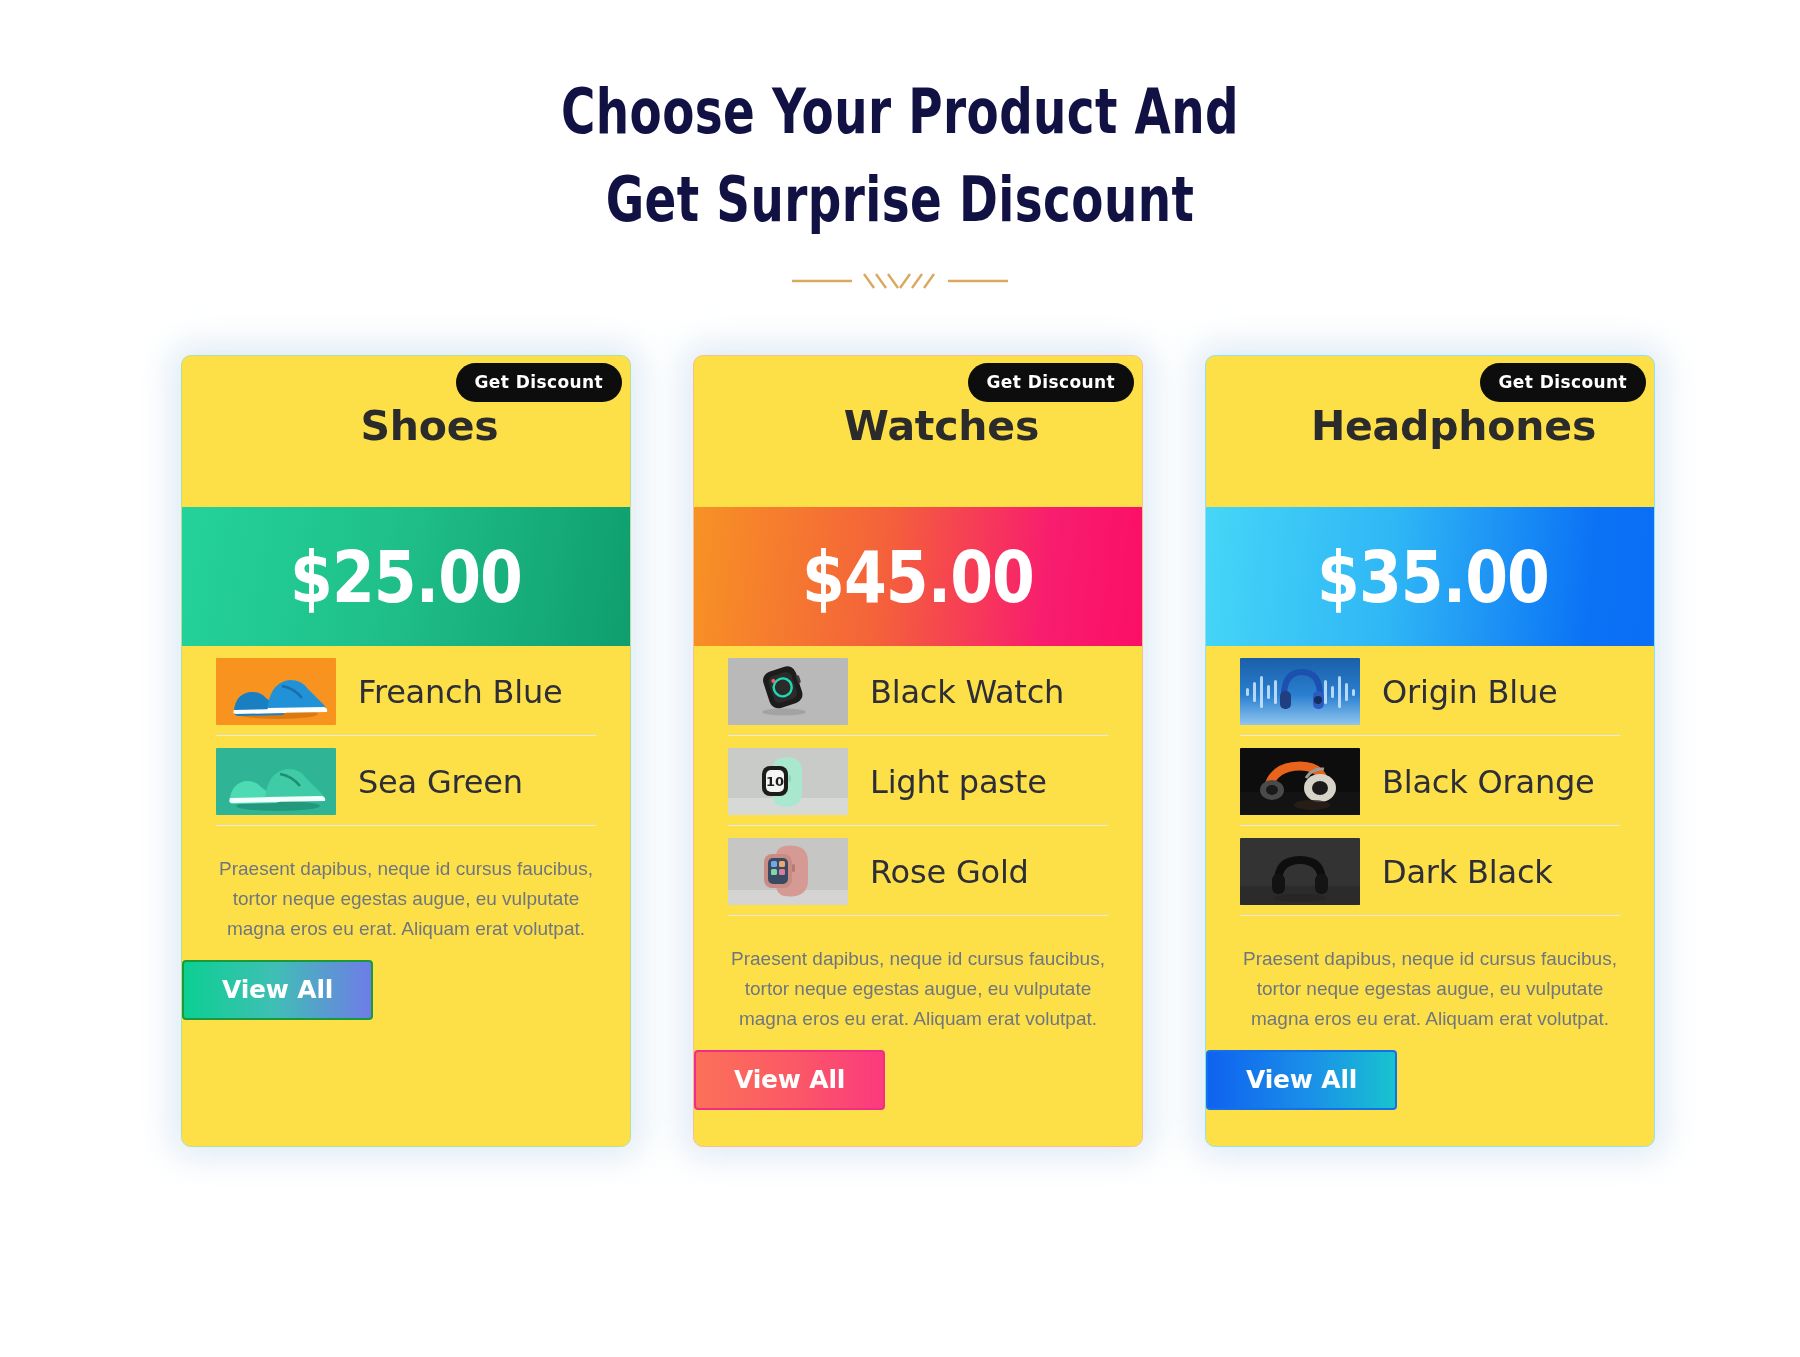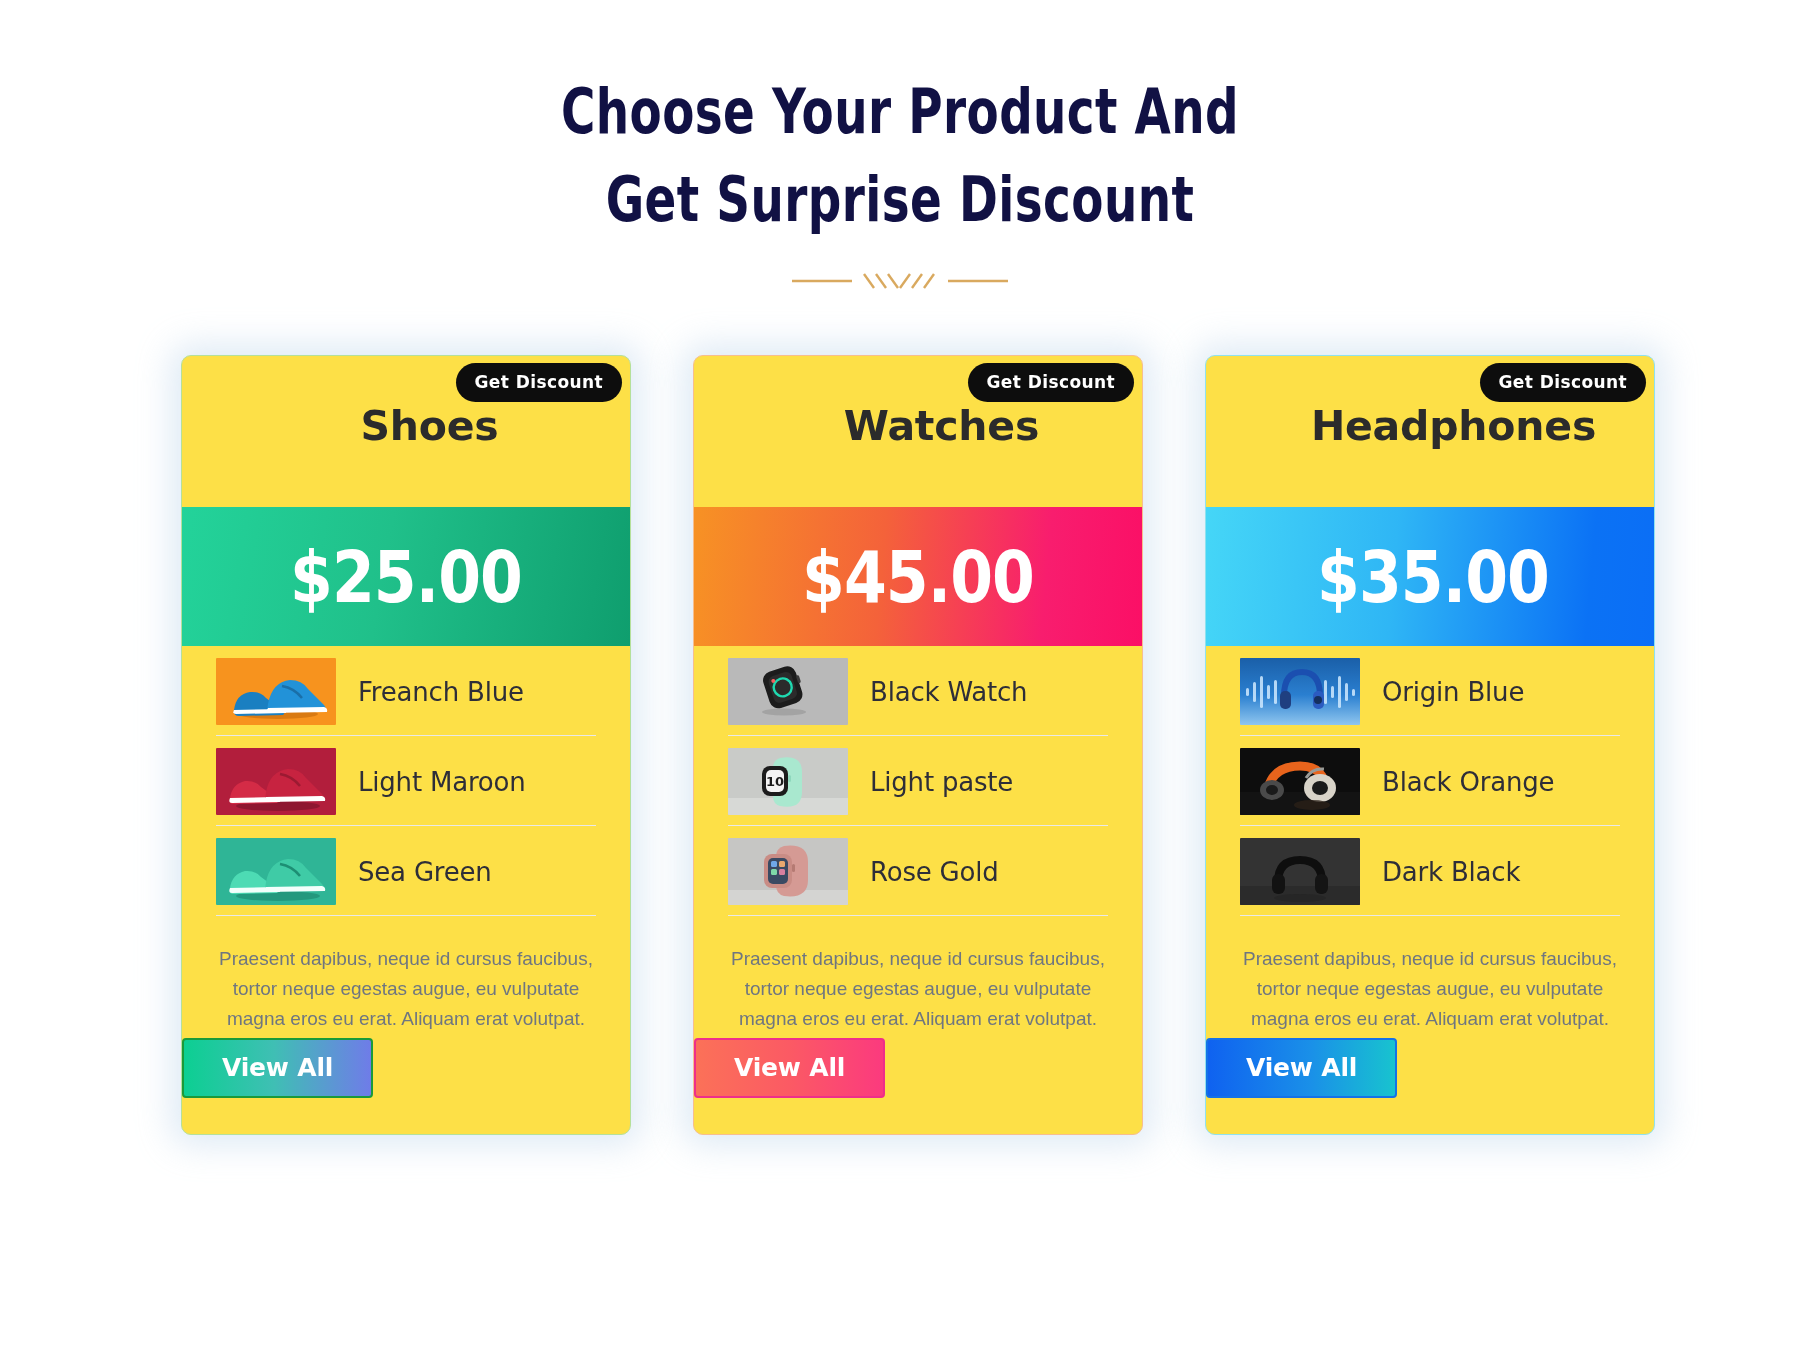--- a/index.html
+++ b/index.html
@@ -115,28 +115,28 @@
   .prow:last-child { margin-bottom: 0; }
   .thumb {
     width: 120px; height: 67px;
     flex: 0 0 auto;
     overflow: hidden;
     border-radius: 1px;
   }
   .thumb svg { display: block; width: 120px; height: 67px; }
   .pname {
     font-family: "DejaVu Sans", sans-serif;
-    font-size: 26px;
+    font-size: 32px;
     color: #2e2e38;
     letter-spacing: -0.2px;
   }
 
   
   .desc {
-    margin: 28px 26px 4px;
+    margin: 28px 26px 16px;
     text-align: center;
     font-size: 19px;
     line-height: 1.58;
     color: #6f7680;
   }
   .btn-wrap { text-align: left; }
   .btn {
     display: inline-block;
     font-family: "DejaVu Sans", sans-serif;
     font-weight: 700;
@@ -197,34 +197,20 @@
               <path d="M18 52 q2-16 16-18 q10-1 16 6 l16 12 q4 3 1 5 l-44 1 q-6 0-5-6z" fill="#1a7fc1"></path>
               <path d="M18 52 l48-1 q4 0 4 4 l-50 1 q-4 0-2-4z" fill="#ffffff"></path>
               <path d="M52 46 q4-22 22-24 q12 0 18 9 l16 16 q4 4-2 6 l-50 1 q-6-1-4-8z" fill="#2292d8"></path>
               <path d="M52 50 l56-1 q4 1 3 5 l-58 1 q-4 0-1-5z" fill="#ffffff"></path>
               <path d="M66 28 q12 2 20 12" stroke="#1a6fa8" stroke-width="2.5" fill="none"></path>
             </svg>
           </div>
           <div class="pname">Freanch Blue</div>
         </div>
 
-        <div class="prow">
-          <div class="thumb">
-            <svg viewBox="0 0 120 67">
-              <rect width="120" height="67" fill="#b21e3c"></rect>
-              <ellipse cx="62" cy="58" rx="42" ry="5" fill="#8e1730"></ellipse>
-              <path d="M14 50 q2-14 15-17 q10-1 16 6 l15 11 q4 3 1 5 l-43 1 q-6 0-4-6z" fill="#d42b46"></path>
-              <path d="M14 50 l46-1 q4 1 4 5 l-48 1 q-4 0-2-5z" fill="#ffffff"></path>
-              <path d="M50 44 q4-21 22-23 q12 0 18 9 l16 16 q4 4-2 6 l-50 1 q-6-1-4-9z" fill="#c72340"></path>
-              <path d="M50 49 l56-1 q4 1 3 5 l-58 1 q-4 0-1-5z" fill="#ffffff"></path>
-              <path d="M64 26 q12 2 20 12" stroke="#9c1a32" stroke-width="2.5" fill="none"></path>
-            </svg>
-          </div>
-          <div class="pname">Light Maroon</div>
-        </div>
 
         <div class="prow">
           <div class="thumb">
             <svg viewBox="0 0 120 67">
               <rect width="120" height="67" fill="#2fb596"></rect>
               <ellipse cx="62" cy="58" rx="42" ry="5" fill="#23987d"></ellipse>
               <path d="M14 50 q2-14 15-17 q10-1 16 6 l15 11 q4 3 1 5 l-43 1 q-6 0-4-6z" fill="#4ddbb4"></path>
               <path d="M14 50 l46-1 q4 1 4 5 l-48 1 q-4 0-2-5z" fill="#f2fffb"></path>
               <path d="M50 44 q4-21 22-23 q12 0 18 9 l16 16 q4 4-2 6 l-50 1 q-6-1-4-9z" fill="#3fcba6"></path>
               <path d="M50 49 l56-1 q4 1 3 5 l-58 1 q-4 0-1-5z" fill="#f2fffb"></path>

